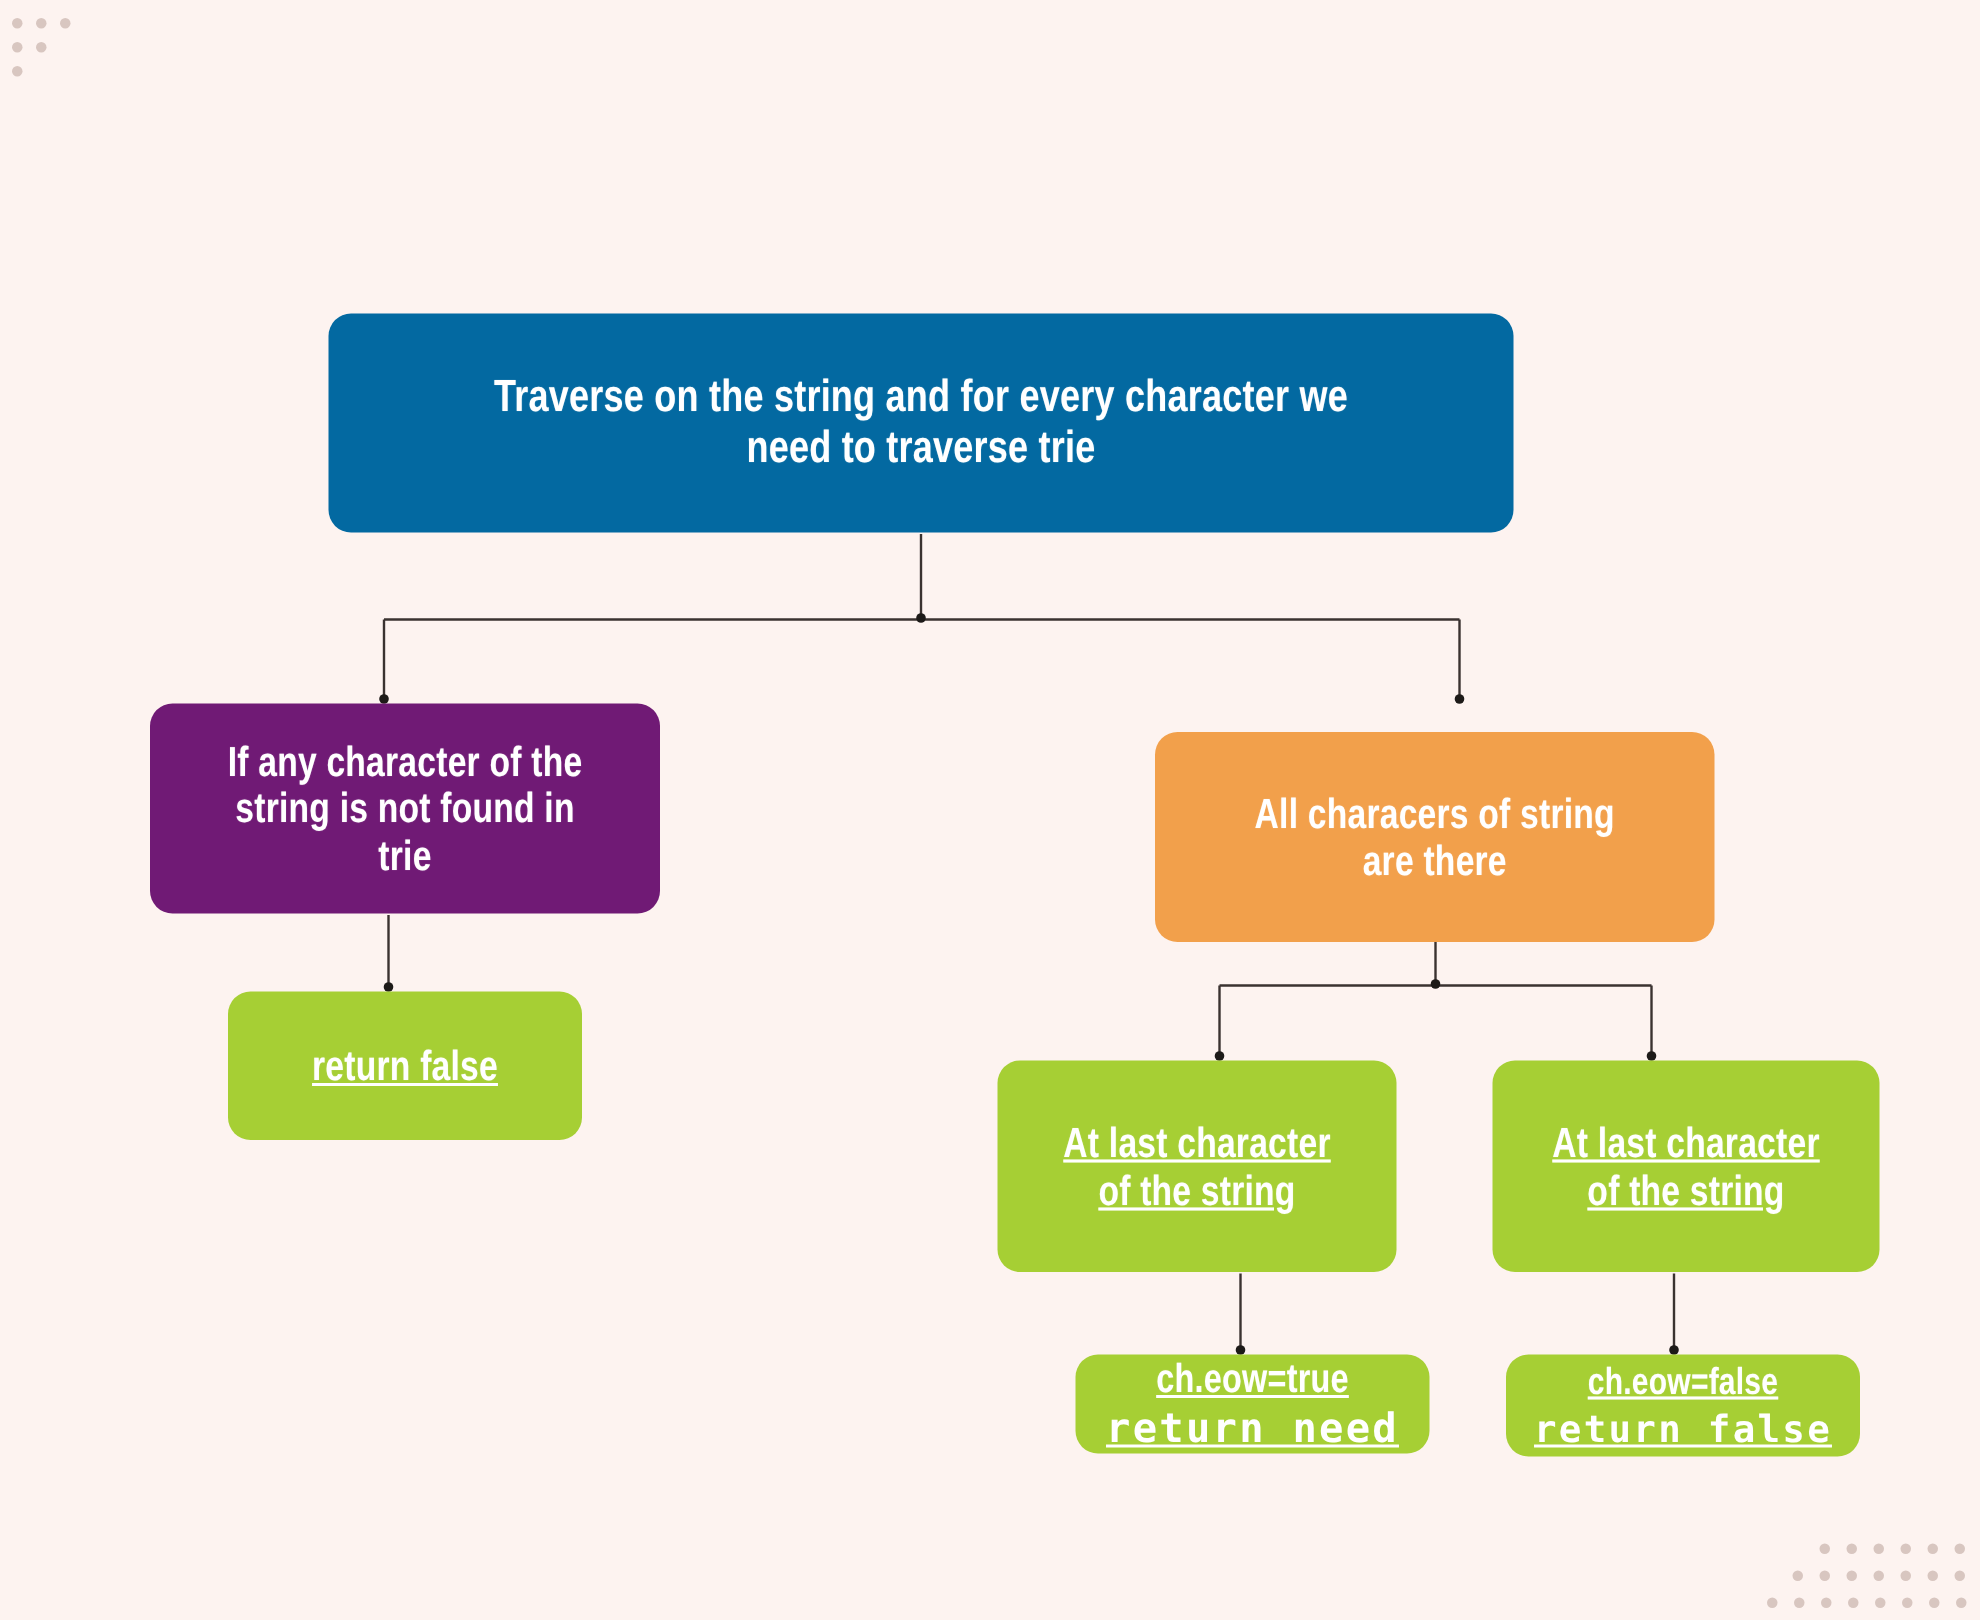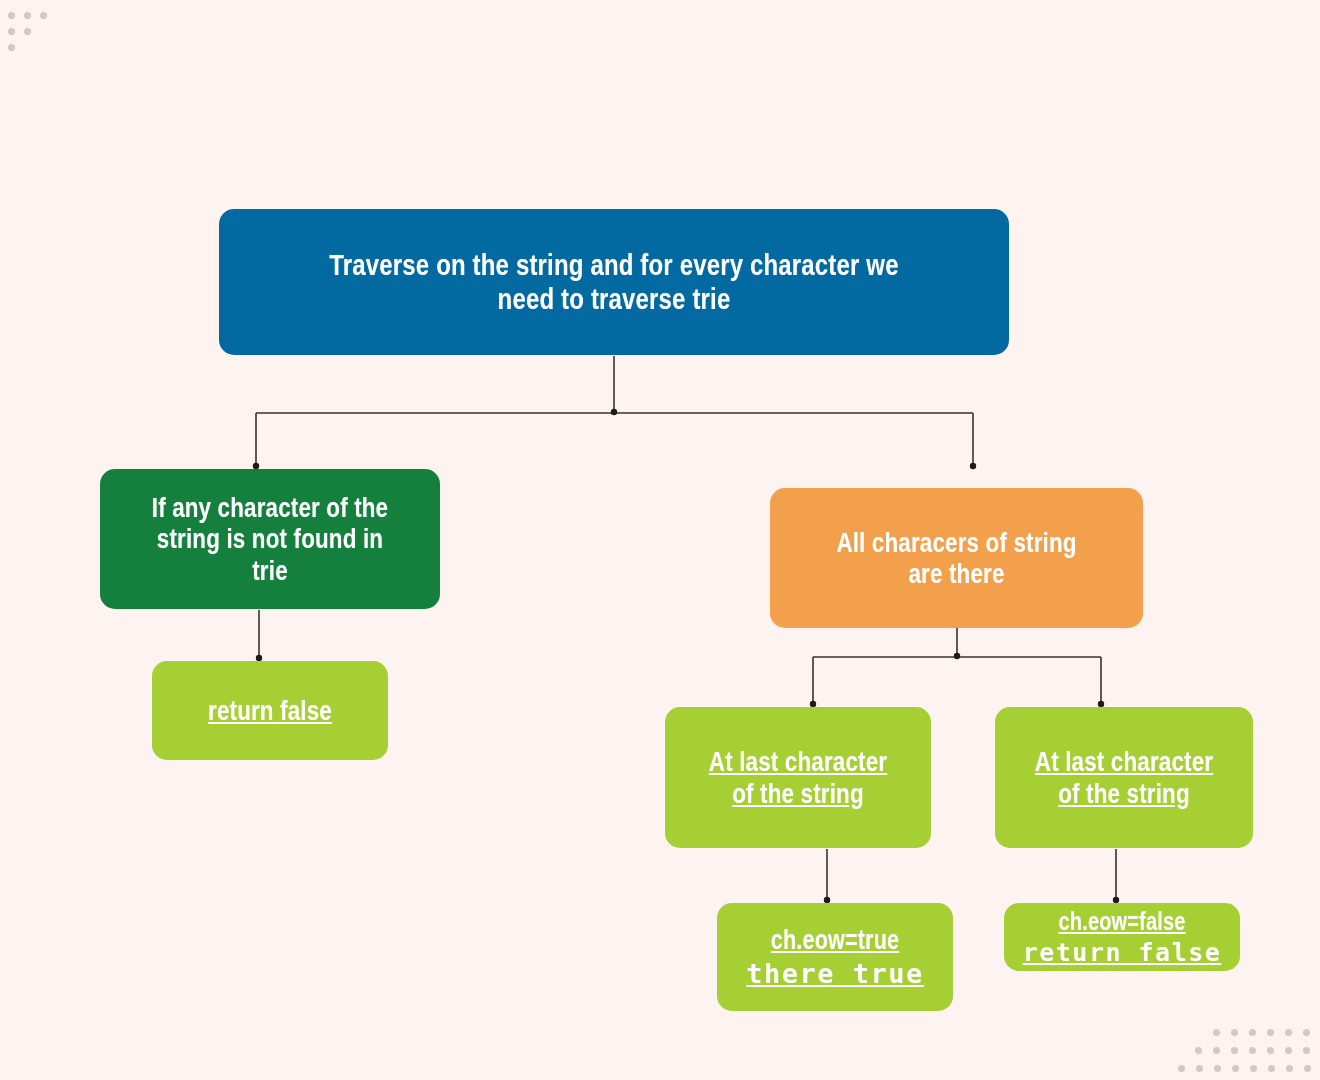--- a/index.html
+++ b/index.html
@@ -76,21 +76,21 @@
   .orange { background: #f2a04b; }
   .green  { background: #a6cf34; text-decoration: underline; }
 
   
   #node-root      { left: 219px;  top: 209px; width: 790px;  height: 146px; font-size: 30px; }
   #node-not-found { left: 100px;  top: 469px; width: 340px;  height: 140px; font-size: 28px; }
   #node-all-there { left: 770px;  top: 488px; width: 373px;  height: 140px; font-size: 28px; }
   #node-return-false     { left: 152px;  top: 661px; width: 236px;  height: 99px;  font-size: 28px; }
   #node-last-char-left   { left: 665px;  top: 707px; width: 266px;  height: 141px; font-size: 28px; }
   #node-last-char-right  { left: 995px;  top: 707px; width: 258px;  height: 141px; font-size: 28px; }
-  #node-eow-true  { left: 717px;  top: 903px; width: 236px;  height: 108px;  font-size: 27px; }
+  #node-eow-true  { left: 717px;  top: 903px; width: 236px;  height: 66px;  font-size: 27px; }
   #node-eow-false { left: 1004px; top: 903px; width: 236px;  height: 68px;  font-size: 25px; }
 </style>
 </head>
 <body>
 
 <div id="canvas" style="background: rgb(253, 243, 240);">
 
   <div id="dots-top-left">
       <div class="dot" style="left: 8px; top: 12px; background: rgb(216, 198, 192);"></div>
       <div class="dot" style="left: 24px; top: 12px; background: rgb(216, 198, 192);"></div>
@@ -151,21 +151,21 @@
       <circle cx="1101" cy="704" r="3.2"></circle>
       <circle cx="827" cy="900" r="3.2"></circle>
       <circle cx="1116" cy="900" r="3.2"></circle>
     </g>
   </svg>
 
   <div class="node blue" id="node-root" style="background: #0369a1;">
     <span class="title">Traverse on the string and for every character we need to traverse trie</span>
   </div>
 
-  <div class="node orange" id="node-not-found" style="background: #15803d; justify-content: center;">
+  <div class="node orange" id="node-not-found" style="background: #701a75; justify-content: center;">
     <span class="title">If any character of the string is not found in trie</span>
   </div>
 
   <div class="node orange" id="node-all-there" style="background: rgb(242, 160, 75);">
     <span class="title">All characers of string are there</span>
   </div>
 
   <div class="node green" id="node-return-false" style="background: rgb(166, 207, 52);">
     <span class="title">return false</span>
   </div>
@@ -173,21 +173,21 @@
   <div class="node green" id="node-last-char-left" style="background: rgb(166, 207, 52);">
     <span class="title">At last character of the string</span>
   </div>
 
   <div class="node green" id="node-last-char-right" style="background: rgb(166, 207, 52);">
     <span class="title">At last character of the string</span>
   </div>
 
   <div class="node green" id="node-eow-true" style="background: rgb(166, 207, 52);">
     <span class="title">ch.eow=true</span>
-    <span class="sub">there true</span>
+    <span class="sub">return need</span>
   </div>
 
   <div class="node green" id="node-eow-false" style="background: rgb(166, 207, 52);">
     <span class="title">ch.eow=false</span>
     <span class="sub">return false</span>
   </div>
 
 </div>
 
 </body></html>

